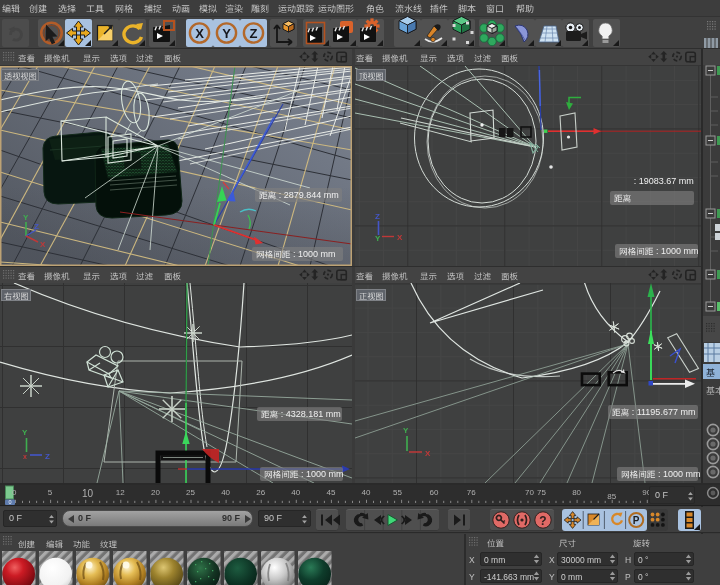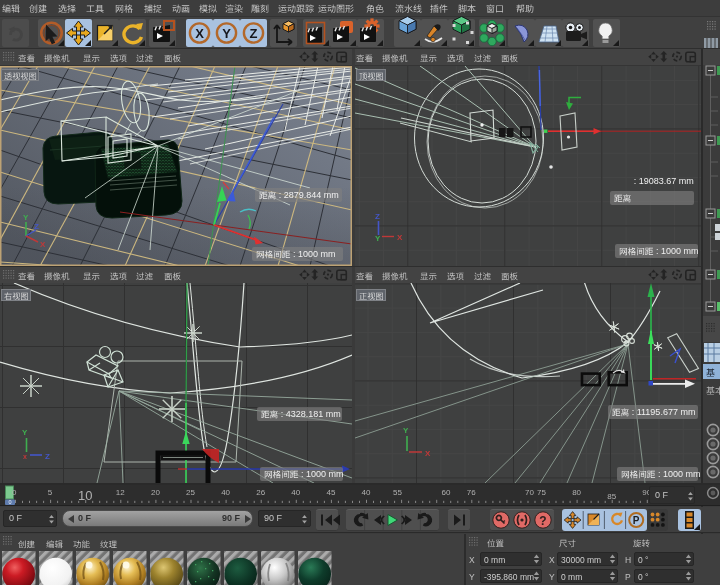--- a/index.html
+++ b/index.html
@@ -1193,31 +1193,31 @@
       <rect x="604.7" y="15.8" width="1" height="2.2" fill="#868686"></rect>
       <rect x="611.7" y="14.8" width="1" height="3.2" fill="#868686"></rect>
       <rect x="618.7" y="15.8" width="1" height="2.2" fill="#868686"></rect>
       <rect x="625.7" y="15.8" width="1" height="2.2" fill="#868686"></rect>
       <rect x="632.8" y="15.8" width="1" height="2.2" fill="#868686"></rect>
       <rect x="639.8" y="15.8" width="1" height="2.2" fill="#868686"></rect>
       <rect x="646.8" y="14.8" width="1" height="3.2" fill="#868686"></rect>
     </svg>
     <div class="txt" style="left:12.0px;top:488px;font-size:8px;color:#b0b0b0;font-weight:normal;">0</div>
     <div class="txt" style="left:42.099999999999994px;top:488px;font-size:8px;color:#b0b0b0;font-weight:normal;width:16px;text-align:center">5</div>
-    <div class="txt" style="left:77.19999999999999px;top:488px;font-size:13px;color:#b0b0b0;font-weight:normal;width:16px;text-align:center">10</div>
+    <div class="txt" style="left:77.19999999999999px;top:488px;font-size:10px;color:#b0b0b0;font-weight:normal;width:16px;text-align:right">10</div>
     <div class="txt" style="left:112.3px;top:488px;font-size:8px;color:#b0b0b0;font-weight:normal;width:16px;text-align:center">12</div>
     <div class="txt" style="left:147.39999999999998px;top:488px;font-size:8px;color:#b0b0b0;font-weight:normal;width:16px;text-align:center">20</div>
     <div class="txt" style="left:182.5px;top:488px;font-size:8px;color:#b0b0b0;font-weight:normal;width:16px;text-align:center">25</div>
     <div class="txt" style="left:217.6px;top:488px;font-size:8px;color:#b0b0b0;font-weight:normal;width:16px;text-align:center">40</div>
     <div class="txt" style="left:252.7px;top:488px;font-size:8px;color:#b0b0b0;font-weight:normal;width:16px;text-align:center">26</div>
     <div class="txt" style="left:287.79999999999995px;top:488px;font-size:8px;color:#b0b0b0;font-weight:normal;width:16px;text-align:center">40</div>
     <div class="txt" style="left:322.9px;top:488px;font-size:8px;color:#b0b0b0;font-weight:normal;width:16px;text-align:center">45</div>
     <div class="txt" style="left:358.0px;top:488px;font-size:8px;color:#b0b0b0;font-weight:normal;width:16px;text-align:center">40</div>
     <div class="txt" style="left:393.09999999999997px;top:488px;font-size:8px;color:#b0b0b0;font-weight:normal;width:16px;text-align:left">55</div>
-    <div class="txt" style="left:438px;top:488px;font-size:8px;color:#b0b0b0;font-weight:normal;width:16px;text-align:center">60</div>
+    <div class="txt" style="left:426px;top:488px;font-size:8px;color:#b0b0b0;font-weight:normal;width:16px;text-align:center">60</div>
     <div class="txt" style="left:463.29999999999995px;top:488px;font-size:8px;color:#b0b0b0;font-weight:normal;width:16px;text-align:center">76</div>
     <div class="txt" style="left:525px;top:488px;font-size:8px;color:#b0b0b0;font-weight:normal;width:16px;">70</div>
     <div class="txt" style="left:533.5px;top:488px;font-size:8px;color:#b0b0b0;font-weight:normal;width:16px;text-align:center">75</div>
     <div class="txt" style="left:568.5999999999999px;top:488px;font-size:8px;color:#b0b0b0;font-weight:normal;width:16px;text-align:center">80</div>
     <div class="txt" style="left:603.6999999999999px;top:492px;font-size:8px;color:#b0b0b0;font-weight:normal;width:16px;text-align:center">85</div>
     <div class="txt" style="left:638.8px;top:488px;font-size:8px;color:#b0b0b0;font-weight:normal;width:16px;text-align:center">90</div>
     <div class="abs" style="left:649px;top:486px;width:46px;height:18px;background:#2f2f2f;border:1px solid #272727;border-radius:2px"></div>
     <div class="txt" style="left:655px;top:490px;font-size:9px;color:#c8c8c8;font-weight:normal;">0 F</div>
     <svg class="abs" style="left:687px;top:490px" width="8" height="12">
       <path d="M3.5,2 l2.4,3 h-4.8 z" fill="#a2a2a2"></path>
@@ -1495,21 +1495,21 @@
     </svg>
     <div class="txt" style="left:625px;top:554.5px;font-size:8.5px;color:#c0c0c0;font-weight:normal;">H</div>
     <div class="abs" style="left:634px;top:552px;width:60px;height:14px;background:#2f2f2f;border:1px solid #262626;border-radius:2px"></div>
     <div class="txt" style="left:638px;top:554.5px;font-size:8.5px;color:#cfcfcf;font-weight:normal;">0 °</div>
     <svg class="abs" style="left:685px;top:554px" width="8" height="10">
       <path d="M3.5,0.5 l2.6,3.4 h-5.2 z" fill="#9a9a9a"></path>
       <path d="M3.5,9.5 l2.6,-3.4 h-5.2 z" fill="#9a9a9a"></path>
     </svg>
     <div class="txt" style="left:469px;top:571.5px;font-size:8.5px;color:#c0c0c0;font-weight:normal;">Y</div>
     <div class="abs" style="left:480px;top:569px;width:62px;height:14px;background:#2f2f2f;border:1px solid #262626;border-radius:2px"></div>
-    <div class="txt" style="left:484px;top:571.5px;font-size:8.5px;color:#cfcfcf;font-weight:normal;">-395.860 mm</div>
+    <div class="txt" style="left:484px;top:571.5px;font-size:8.5px;color:#cfcfcf;font-weight:normal;">-141.663 mm</div>
     <svg class="abs" style="left:533px;top:571px" width="8" height="10">
       <path d="M3.5,0.5 l2.6,3.4 h-5.2 z" fill="#9a9a9a"></path>
       <path d="M3.5,9.5 l2.6,-3.4 h-5.2 z" fill="#9a9a9a"></path>
     </svg>
     <div class="txt" style="left:549px;top:571.5px;font-size:8.5px;color:#c0c0c0;font-weight:normal;">Y</div>
     <div class="abs" style="left:557px;top:569px;width:61px;height:14px;background:#2f2f2f;border:1px solid #262626;border-radius:2px"></div>
     <div class="txt" style="left:561px;top:571.5px;font-size:8.5px;color:#cfcfcf;font-weight:normal;">0 mm</div>
     <svg class="abs" style="left:609px;top:571px" width="8" height="10">
       <path d="M3.5,0.5 l2.6,3.4 h-5.2 z" fill="#9a9a9a"></path>
       <path d="M3.5,9.5 l2.6,-3.4 h-5.2 z" fill="#9a9a9a"></path>

